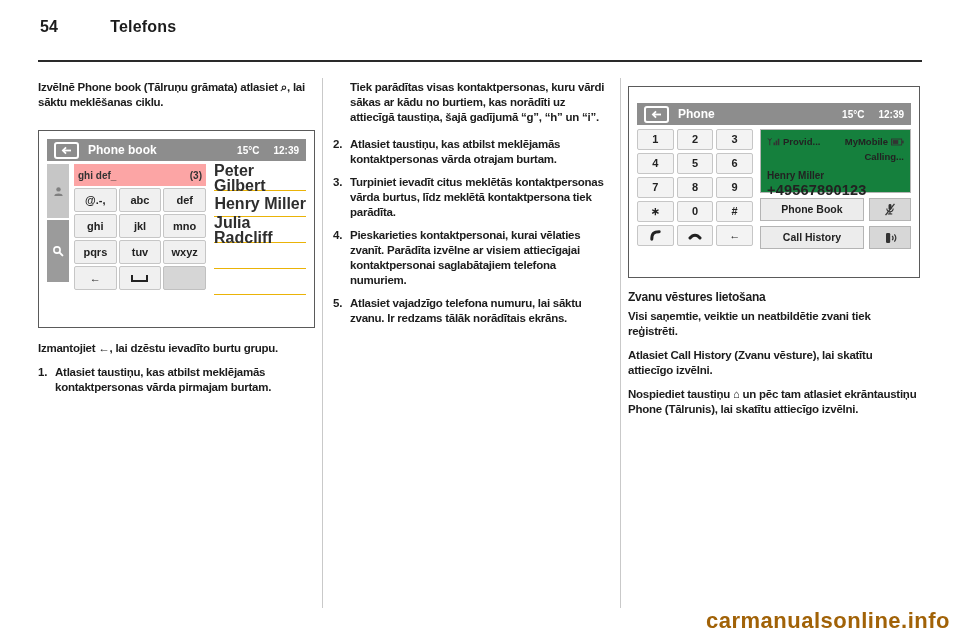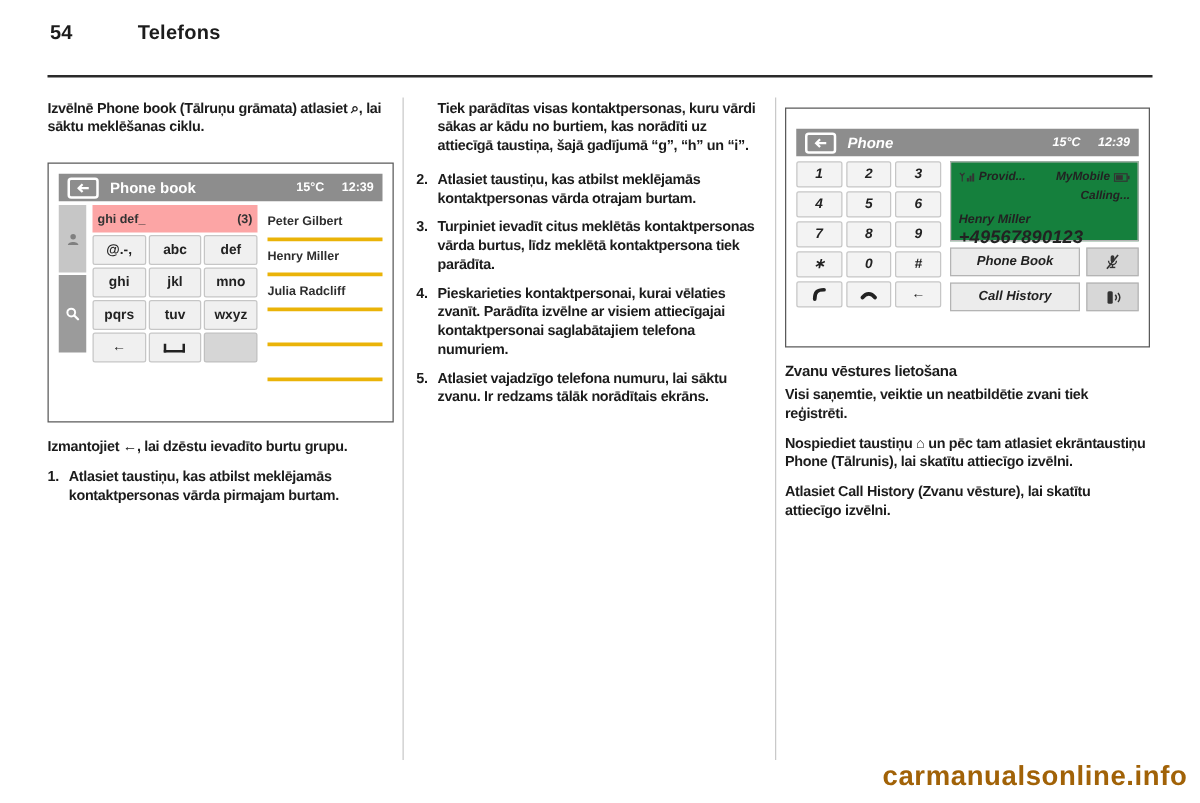--- a/index.html
+++ b/index.html
@@ -23,21 +23,21 @@
   .step{display:flex;margin:0 0 8px 0;}
   .step-num{width:17px;flex:none;}
   .step-body{flex:1;}
   .step-extra{margin-top:7px;}
   .indented{padding-left:17px;}
   .watermark{position:absolute;right:10px;bottom:8px;font-size:22px;font-weight:bold;color:#a16207;letter-spacing:.5px;}
 
   
   .figure{background:#fff;border:1px solid #5a5a5a;box-sizing:border-box;}
   #fig1{margin:20px 0 13px 0;width:277px;padding:8px 8px 32px 8px;}
-  #fig2{margin:6px 0 0 0;width:292px;padding:16px 8px 28px 8px;font-style:italic;}
+  #fig2{margin:6px 0 0 0;width:292px;padding:16px 8px 28px 8px;}
   .scr-head{height:22px;background:#8d8d8d;color:#fff;display:flex;align-items:center;
             font-size:11px;font-weight:bold;letter-spacing:0;padding:0 7px;}
   .scr-title{margin-left:9px;font-size:12px;}
   .scr-right{margin-left:auto;display:flex;gap:14px;font-size:10px;}
   .back-frame{width:21px;height:13px;border:2px solid #fff;border-radius:3px;display:flex;
               align-items:center;justify-content:center;flex:none;}
   .scr-body{display:flex;margin-top:3px;}
   
   .sidebar{width:22px;margin-right:5px;display:flex;flex-direction:column;gap:2px;}
   .side-tab{display:flex;align-items:center;justify-content:center;}
@@ -47,22 +47,22 @@
   .kb-input{height:22px;background:#fca5a5;display:flex;align-items:center;padding:0 4px;
             font-size:10px;color:#333;margin-bottom:2px;letter-spacing:0;}
   .kb-count{margin-left:auto;}
   .kb-grid{display:grid;grid-template-columns:repeat(3,1fr);gap:2px;}
   .key{height:24px;background:#f0f0f0;border:1px solid #c6c6c6;border-radius:2px;
        display:flex;align-items:center;justify-content:center;font-size:11px;color:#222;
        letter-spacing:0;box-sizing:border-box;}
   .key-blank{background:#d6d6d6;border-color:#c0c0c0;}
   .space-glyph{width:13px;height:5px;border:2px solid #222;border-top:none;}
   .contacts{flex:1;margin-left:8px;padding-top:1px;font-weight:bold;}
-  .contact-row{height:25px;border-bottom:3px solid #eab308;display:flex;align-items:center;
-               font-size:10px;color:#2e2e2e;letter-spacing:0;}
+  .contact-row{height:25px;border-bottom:1px solid #eab308;display:flex;align-items:center;
+               font-size:16px;color:#2e2e2e;letter-spacing:0;justify-content:flex-end;}
   
   .pad{width:116px;display:grid;grid-template-columns:repeat(3,1fr);gap:3px;align-content:start;}
   .pkey{height:21px;background:#f3f3f3;border:1px solid #c6c6c6;border-radius:2px;
         display:flex;align-items:center;justify-content:center;font-size:11px;font-weight:bold;
         color:#222;letter-spacing:0;box-sizing:border-box;}
   .panel{flex:1;margin-left:7px;display:flex;flex-direction:column;font-weight:bold;letter-spacing:0;}
   .info-box{border:1px solid #b4b4b4;background:#15803d;padding:4px 6px;height:64px;
             box-sizing:border-box;font-size:9.5px;color:#222;}
   .info-row1{display:flex;align-items:center;gap:3px;}
   .info-dev{margin-left:auto;display:flex;align-items:center;gap:3px;}
@@ -275,17 +275,17 @@
               <path d="M11.4 2.4 a5.8 5.8 0 0 1 0 7.2" fill="none" stroke="#333" stroke-width="1.2"></path>
             </svg>
           </span>
         </div>
       </div>
     </div>
   </div>
 
   <p class="subhead">Zvanu vēstures lietošana</p>
   <p class="para">Visi saņemtie, veiktie un neatbildētie zvani tiek reģistrēti.</p>
+  <p class="para">Atlasiet Call History (Zvanu vēsture), lai skatītu attiecīgo izvēlni.</p>
   <p class="para">Nospiediet taustiņu ⌂ un pēc tam atlasiet ekrāntaustiņu Phone (Tālrunis), lai skatītu attiecīgo izvēlni.</p>
-  <p class="para">Atlasiet Call History (Zvanu vēsture), lai skatītu attiecīgo izvēlni.</p>
 </div>
 
 <div class="watermark">carmanualsonline.info</div>
 
 </body></html>

